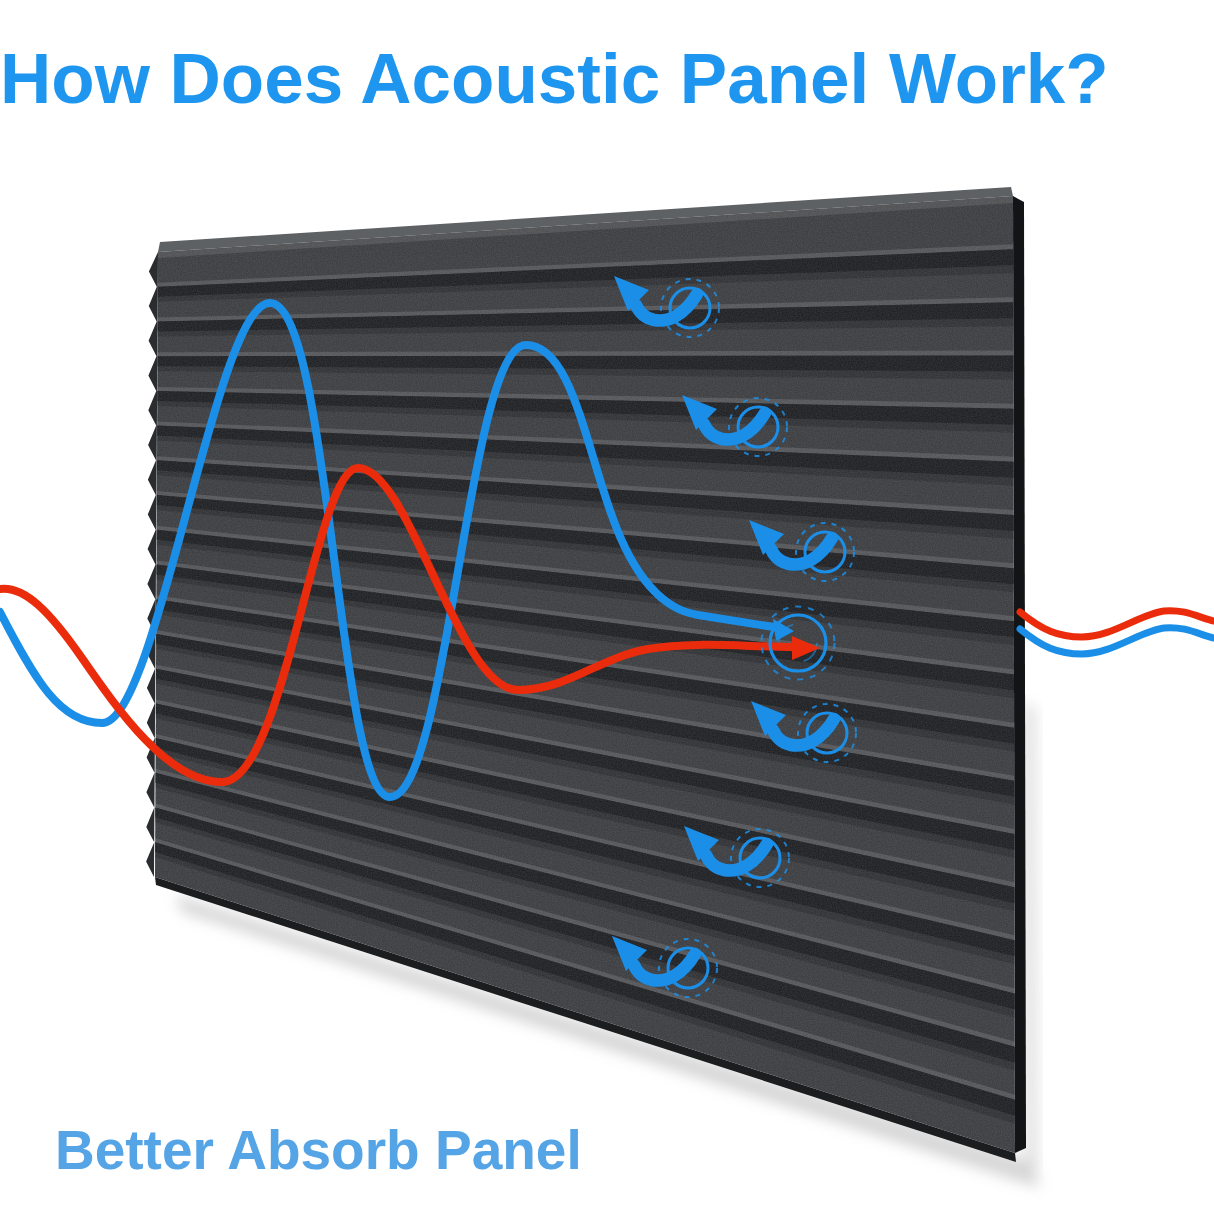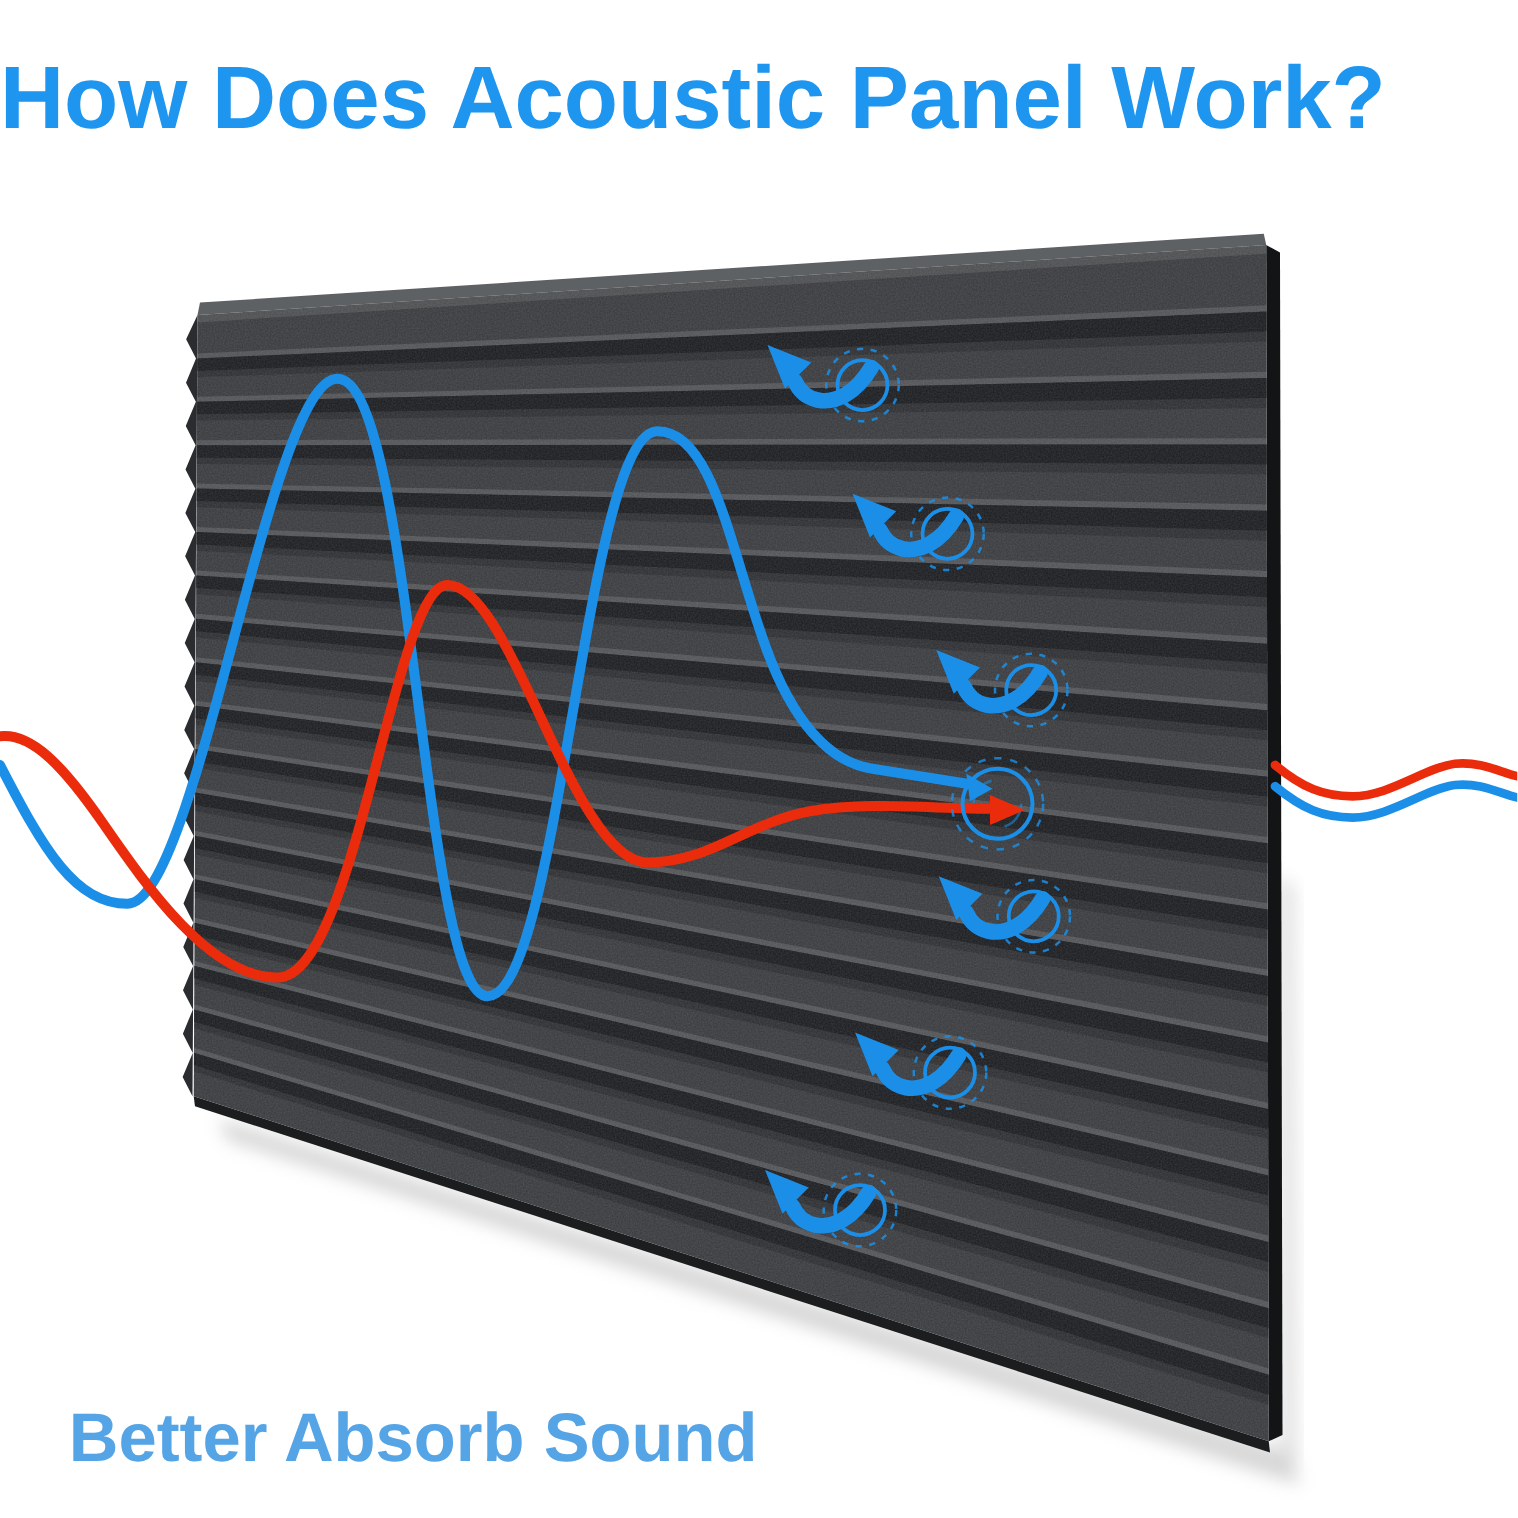--- a/index.html
+++ b/index.html
@@ -139,14 +139,14 @@
         </g>
         <g transform="translate(688,968)">
           <circle cx="0" cy="0" r="20" stroke="#1B8FE8" stroke-width="3" fill="none"></circle>
           <circle cx="0" cy="0" r="29" stroke="#1B8FE8" stroke-width="2" fill="none" stroke-dasharray="5 6" opacity="0.85"></circle>
           <path d="M 7 -14 C -5 6 -21 15 -36 12 C -45 10 -51 4 -54 -3" stroke="#1B8FE8" stroke-width="12.5" fill="none" stroke-linecap="round"></path>
           <polygon points="-76,-32 -41,-18 -62,3" fill="#1B8FE8"></polygon>
         </g>
       </g>
   </svg>
   <div class="title" style="color: rgb(30, 150, 240);">How Does Acoustic Panel Work?</div>
-  <div class="caption" style="color: rgb(85, 164, 229);">Better Absorb Sound</div>
+  <div class="caption" style="color: rgb(85, 164, 229);">Better Absorb Panel</div>
 </div>
 
 </body></html>

